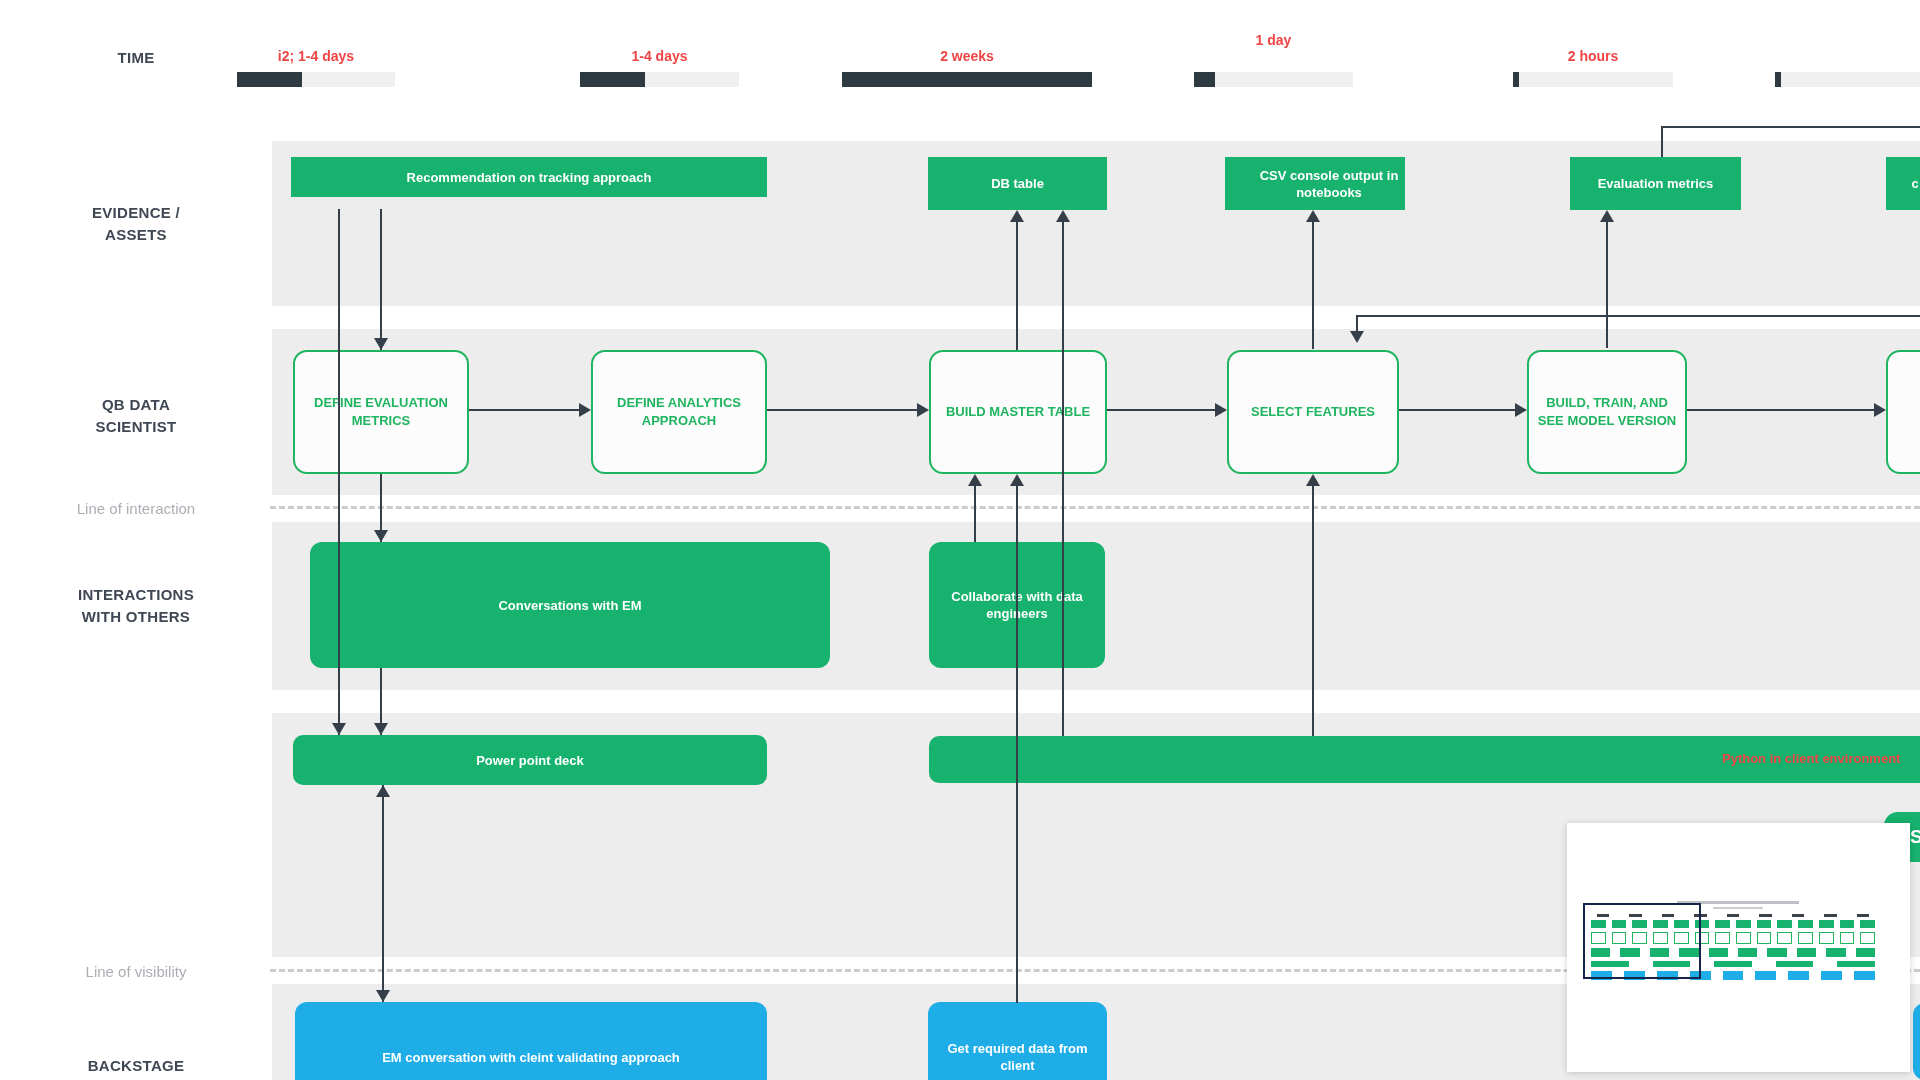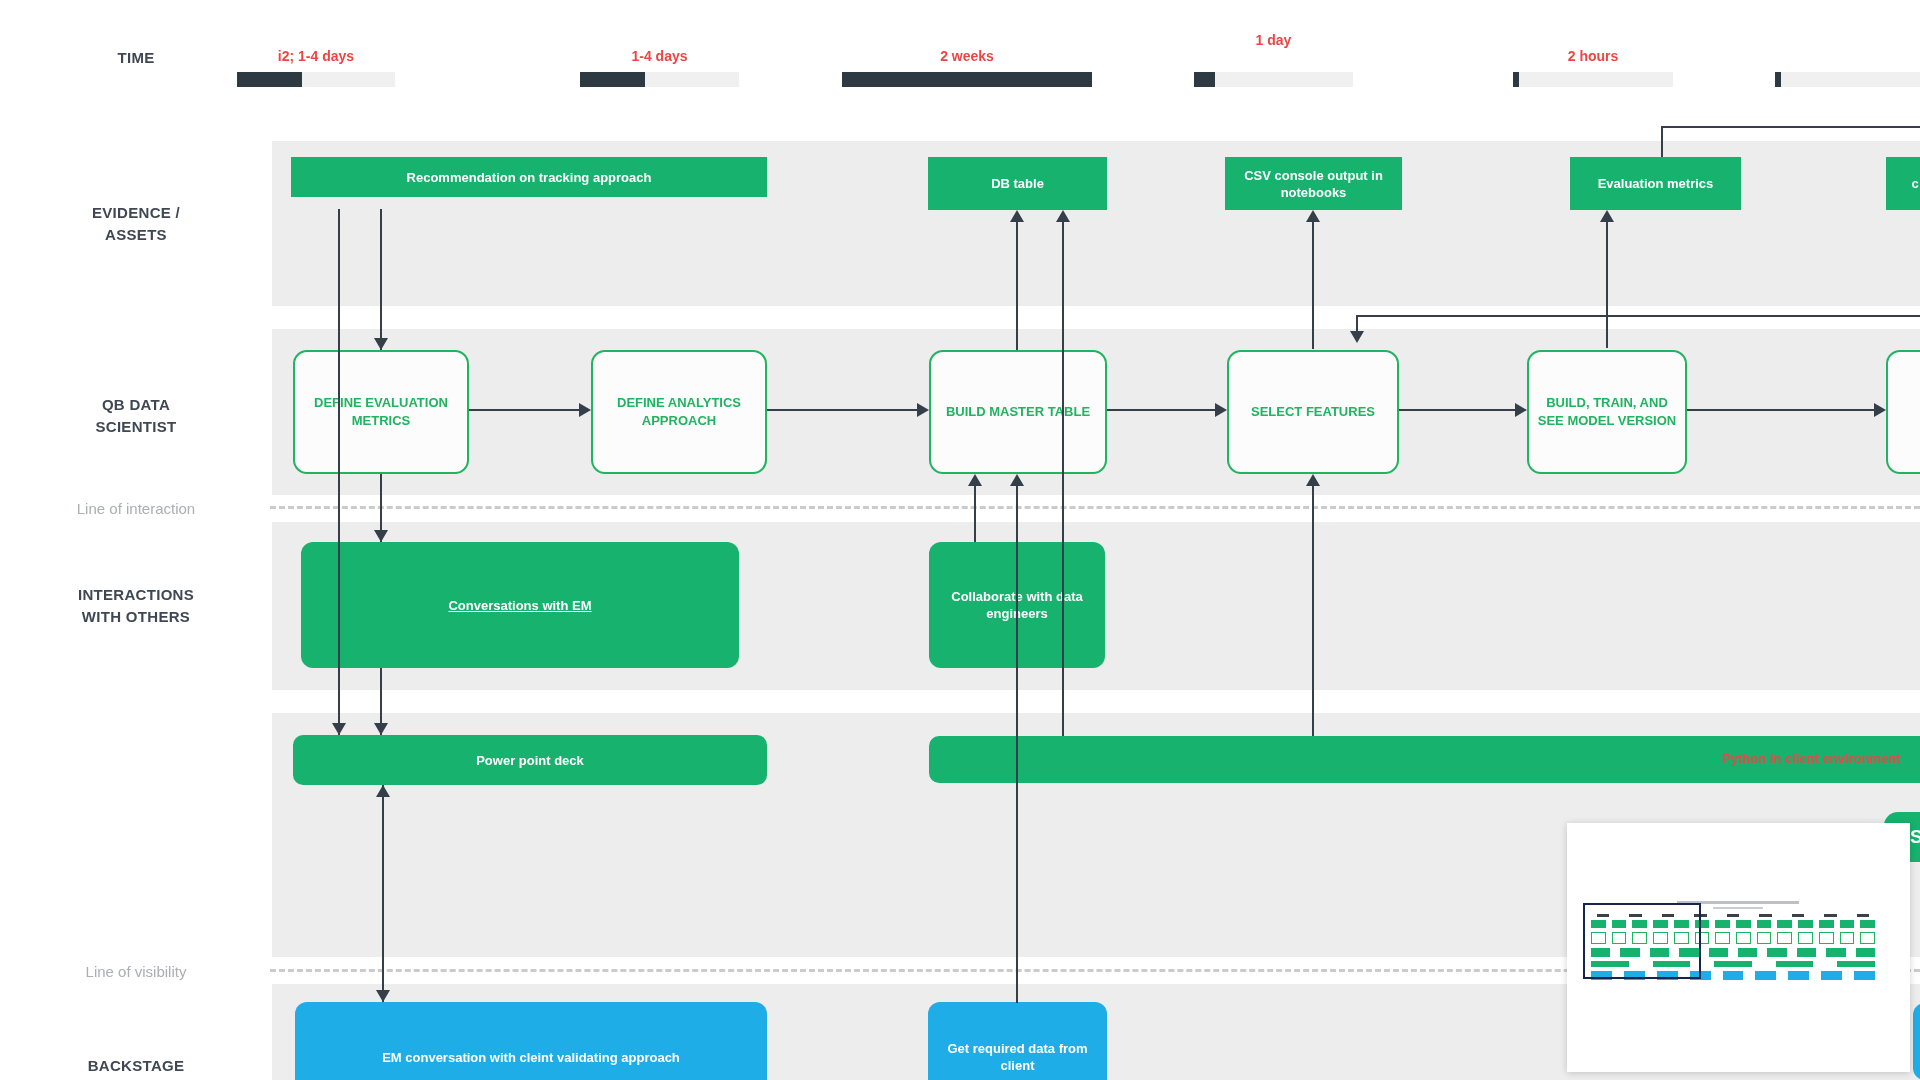--- a/index.html
+++ b/index.html
@@ -98,21 +98,21 @@
   <div class="ttrack" style="left:1775px;top:72px;width:160px;">
       <div class="tfill" style="width: 4%;"></div>
     </div>
 
   <div class="gbox" style="left:291px;top:157px;width:476px;height:40px;">
       <span>Recommendation on tracking approach</span>
     </div>
   <div class="gbox" style="left:928px;top:157px;width:179px;height:53px;">
       <span>DB table</span>
     </div>
-  <div class="gbox" style="left:1225px;top:157px;width:177px;height:53px;">
+  <div class="gbox" style="left:1225px;top:157px;width:152px;height:53px;padding-left:28px;">
       <span>CSV console output in notebooks</span>
     </div>
   <div class="gbox" style="left:1570px;top:157px;width:171px;height:53px;">
       <span>Evaluation metrics</span>
     </div>
   <div class="gbox" style="left:1886px;top:157px;width:58px;height:53px;">
       <span>c</span>
     </div>
 
   <div class="qbox" style="left:293px;top:350px;width:176px;height:124px;">
@@ -127,21 +127,21 @@
   <div class="qbox" style="left:1227px;top:350px;width:172px;height:124px;">
       <span>SELECT FEATURES</span>
     </div>
   <div class="qbox" style="left:1527px;top:350px;width:160px;height:124px;">
       <span>BUILD, TRAIN, AND SEE MODEL VERSION</span>
     </div>
   <div class="qbox" style="left:1886px;top:350px;width:58px;height:124px;">
       <span></span>
     </div>
 
-  <div class="ibox" style="left:301px;top:542px;width:438px;height:126px;text-decoration:underline;">
+  <div class="ibox" style="left:310px;top:542px;width:520px;height:126px;">
       <span>Conversations with EM</span>
     </div>
   <div class="ibox" style="left:929px;top:542px;width:176px;height:126px;">
       <span>Collaborate with data engineers</span>
     </div>
 
   <div class="tbar" style="left:293px;top:735px;width:474px;height:50px;">
       <span>Power point deck</span>
     </div>
   <div class="tbar" style="left:929px;top:736px;width:1061px;height:47px;"></div>

